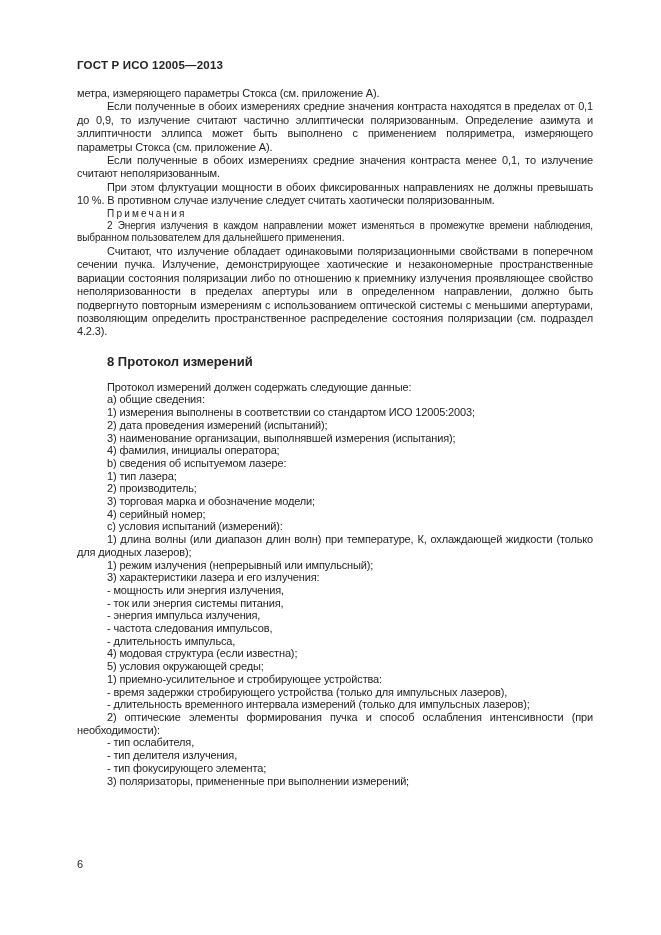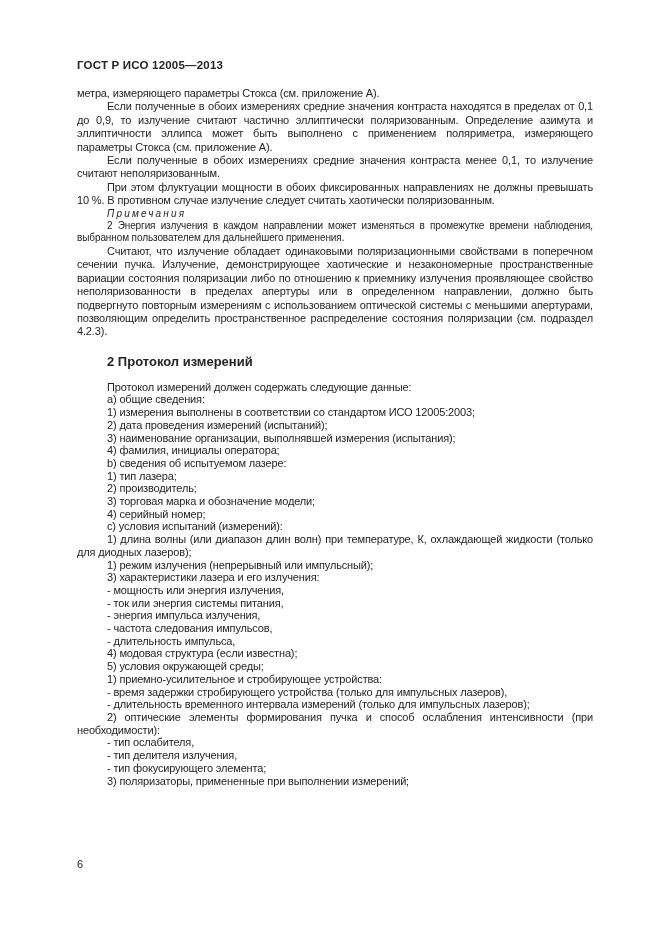--- a/index.html
+++ b/index.html
@@ -36,21 +36,20 @@
   }
   .para { text-indent: 30px; }
   .para-gap { margin-top: 11px; }
   .notes-title {
     margin-top: 7px;
     font-size: 10px;
     line-height: 12.4px;
     letter-spacing: 2.2px;
     text-indent: 30px;
     text-align: left !important;
-    font-style: italic;
   }
   .note {
     font-size: 10px;
     line-height: 12.4px;
     letter-spacing: -0.1px;
     text-indent: 30px;
   }
   .heading {
     margin-top: 15px !important;
     margin-bottom: 12px !important;
@@ -81,21 +80,21 @@
   <div class="running-header">ГОСТ Р ИСО 12005—2013</div>
 
   <div class="doc-body">
       <p class="para-noindent">метра, измеряющего параметры Стокса (см. приложение А).</p>
       <p class="para">Если полученные в обоих измерениях средние значения контраста находятся в пределах от 0,1 до 0,9, то излучение считают частично эллиптически поляризованным. Определение азимута и эллиптичности эллипса может быть выполнено с применением поляриметра, измеряющего параметры Стокса (см. приложение А).</p>
       <p class="para">Если полученные в обоих измерениях средние значения контраста менее 0,1, то излучение считают неполяризованным.</p>
       <p class="para">При этом флуктуации мощности в обоих фиксированных направлениях не должны превышать 10 %. В противном случае излучение следует считать хаотически поляризованным.</p>
       <p class="notes-title">Примечания</p>
       <p class="note">2 Энергия излучения в каждом направлении может изменяться в промежутке времени наблюдения, выбранном пользователем для дальнейшего применения.</p>
       <p class="para para-gap">Считают, что излучение обладает одинаковыми поляризационными свойствами в поперечном сечении пучка. Излучение, демонстрирующее хаотические и незакономерные пространственные вариации состояния поляризации либо по отношению к приемнику излучения проявляющее свойство неполяризованности в пределах апертуры или в определенном направлении, должно быть подвергнуто повторным измерениям с использованием оптической системы с меньшими апертурами, позволяющим определить пространственное распределение состояния поляризации (см. подраздел 4.2.3).</p>
-      <p class="heading">2 Протокол измерений</p>
+      <p class="heading">8 Протокол измерений</p>
       <p class="item">Протокол измерений должен содержать следующие данные:</p>
       <p class="item">a) общие сведения:</p>
       <p class="item">1) измерения выполнены в соответствии со стандартом ИСО 12005:2003;</p>
       <p class="item">2) дата проведения измерений (испытаний);</p>
       <p class="item">3) наименование организации, выполнявшей измерения (испытания);</p>
       <p class="item">4) фамилия, инициалы оператора;</p>
       <p class="item">b) сведения об испытуемом лазере:</p>
       <p class="item">1) тип лазера;</p>
       <p class="item">2) производитель;</p>
       <p class="item">3) торговая марка и обозначение модели;</p>

